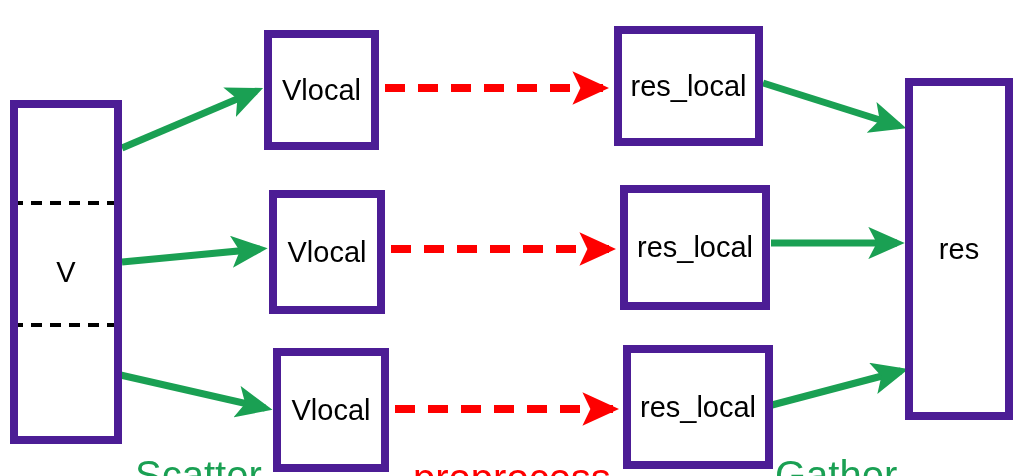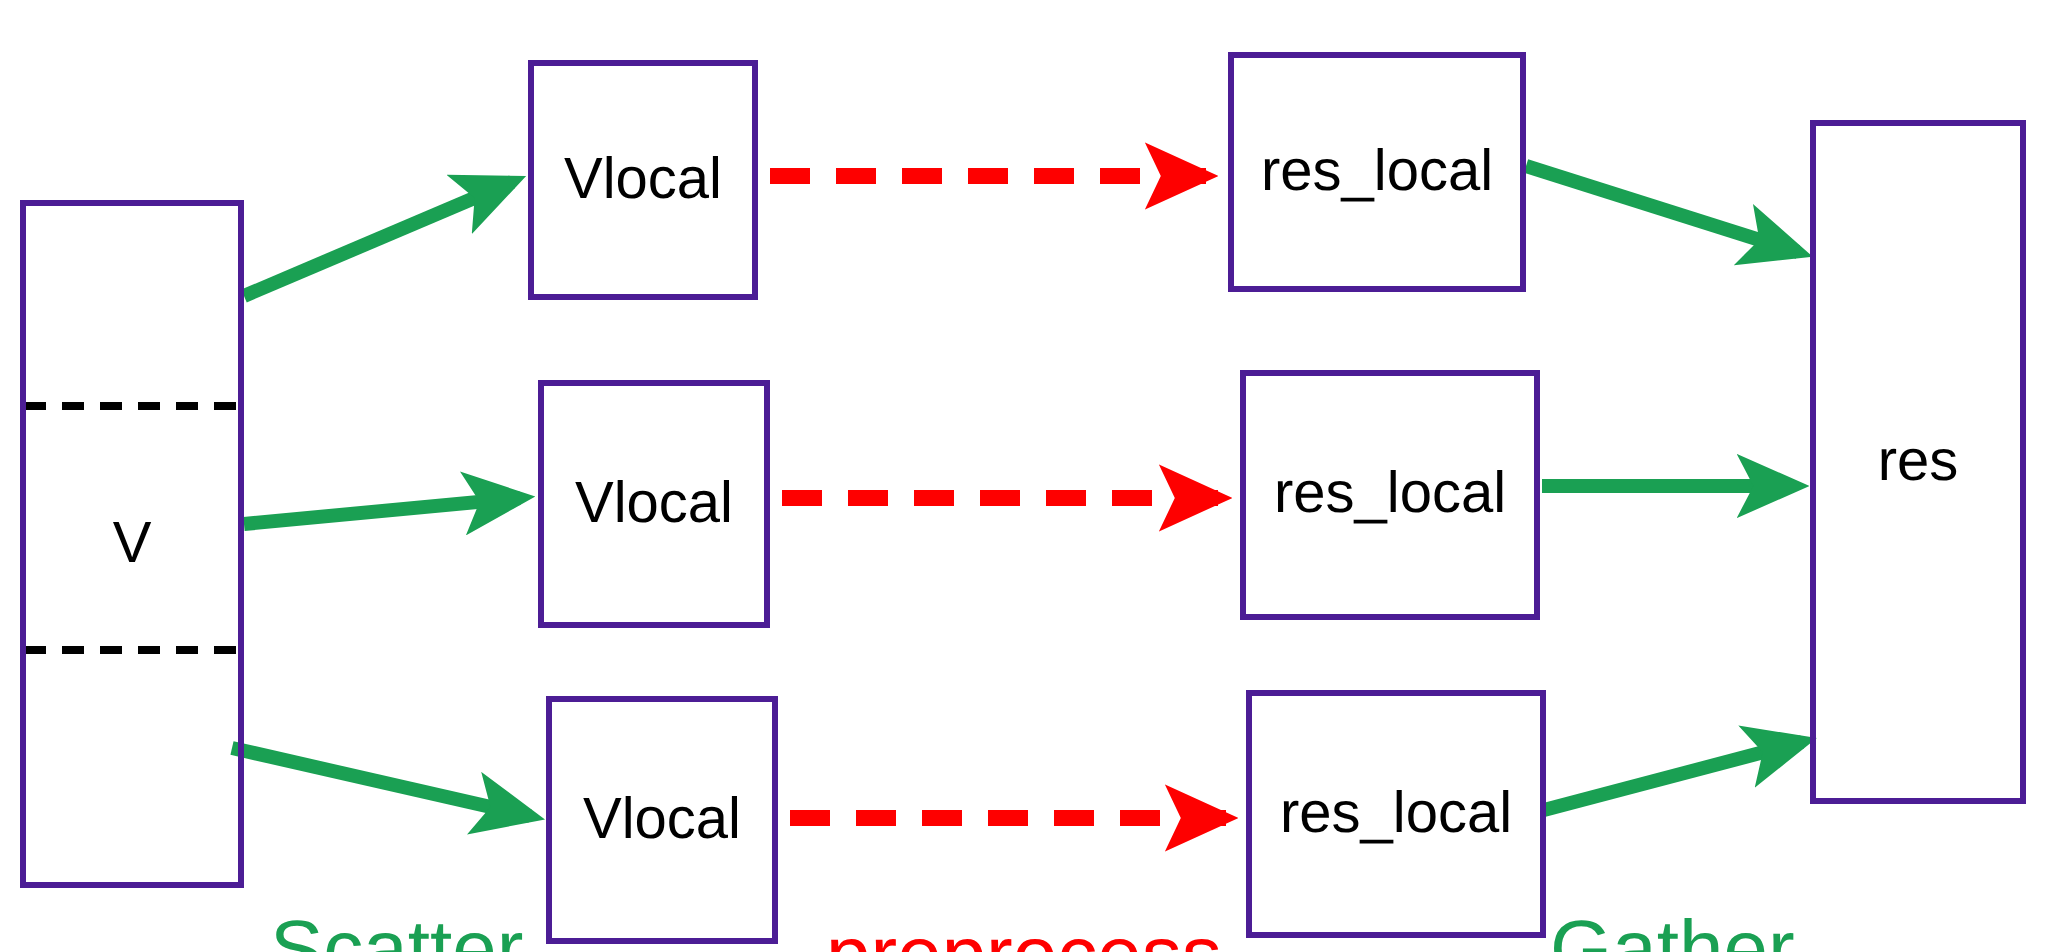--- a/index.html
+++ b/index.html
@@ -21,21 +21,21 @@
     position: absolute;
     left: 0;
     top: 0;
     width: 1031px;
     height: 476px;
     display: block;
   }
   .node-box {
     position: absolute;
     box-sizing: border-box;
-    border: 3px solid #4c1d95;
+    border: 8px solid #4c1d95;
     background: transparent;
     display: flex;
     align-items: center;
     justify-content: center;
   }
   .node-label {
     font-family: "Liberation Sans", sans-serif;
     font-size: 29px;
     color: #000000;
     line-height: 1;
@@ -109,21 +109,21 @@
   <div class="node-box" style="left:614px; top:26px; width:149px; height:120px;">
     <span class="node-label">res_local</span>
   </div>
   <div class="node-box" style="left:620px; top:185px; width:150px; height:125px;">
     <span class="node-label">res_local</span>
   </div>
   <div class="node-box" style="left:623px; top:345px; width:150px; height:124px;">
     <span class="node-label">res_local</span>
   </div>
 
-  <div class="node-box" style="left:905px; top:60px; width:108px; height:342px;">
+  <div class="node-box" style="left:905px; top:78px; width:108px; height:342px;">
     <span class="node-label">res</span>
   </div>
 
   <div class="caption caption-scatter" style="left:135px; top:455px;">Scatter</div>
   <div class="caption caption-preprocess" style="left:413px; top:458px;">preprocess</div>
   <div class="caption caption-gather" style="left:775px; top:455px;">Gather</div>
 
 </div>
 
 </body></html>

